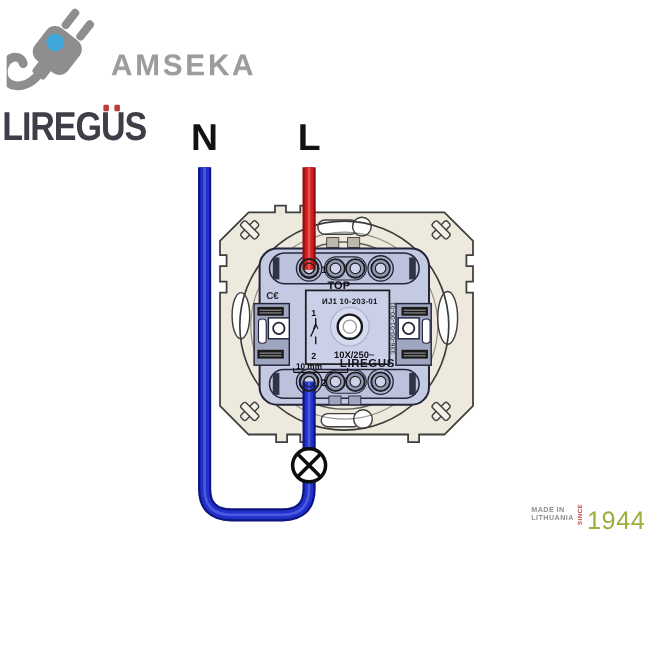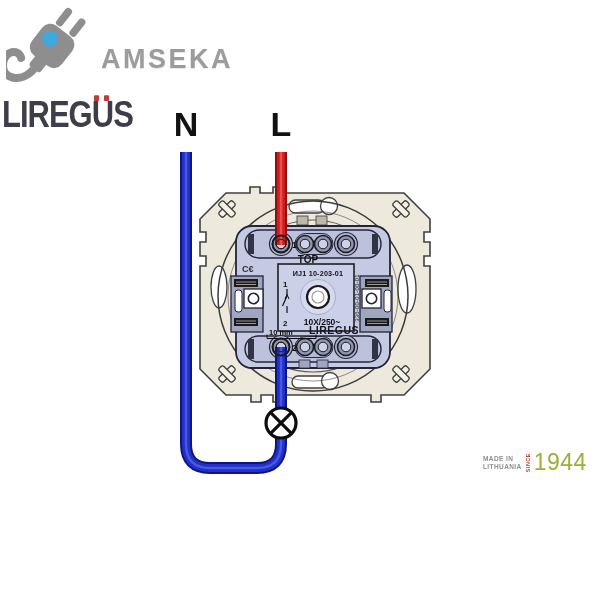--- a/index.html
+++ b/index.html
@@ -18,21 +18,21 @@
   .lg-u::before,.lg-u::after{content:"";position:absolute;top:1px;width:5px;height:5px;
         background:#c23a3a;border-radius:1px;}
   .lg-u::before{left:2px;}
   .lg-u::after{left:12px;}
   
   .madein{position:absolute;left:483px;top:449px;display:flex;align-items:center;gap:3px;}
   .madein-col{display:flex;flex-direction:column;line-height:1.2;}
   .madein-line{font-size:6.5px;font-weight:700;letter-spacing:.4px;color:#8f8f8f;}
   .since{font-size:5.5px;font-weight:700;color:#c0463c;writing-mode:vertical-rl;
          transform:rotate(180deg);letter-spacing:.5px;}
-  .year{font-size:23px;font-weight:400;color:#9ead3c;letter-spacing:.5px;}
+  .year{font-size:23px;font-weight:400;color:#9ead3c;letter-spacing:.5px;margin-top:11px;}
   svg text{font-family:"Liberation Sans",sans-serif;}
 </style>
 </head>
 <body>
 
 <div id="stage">
 
   <div class="amseka">
     <svg class="amseka-icon" width="82" height="108" viewBox="0 0 82 108">
       <g transform="rotate(38 41 52)">

